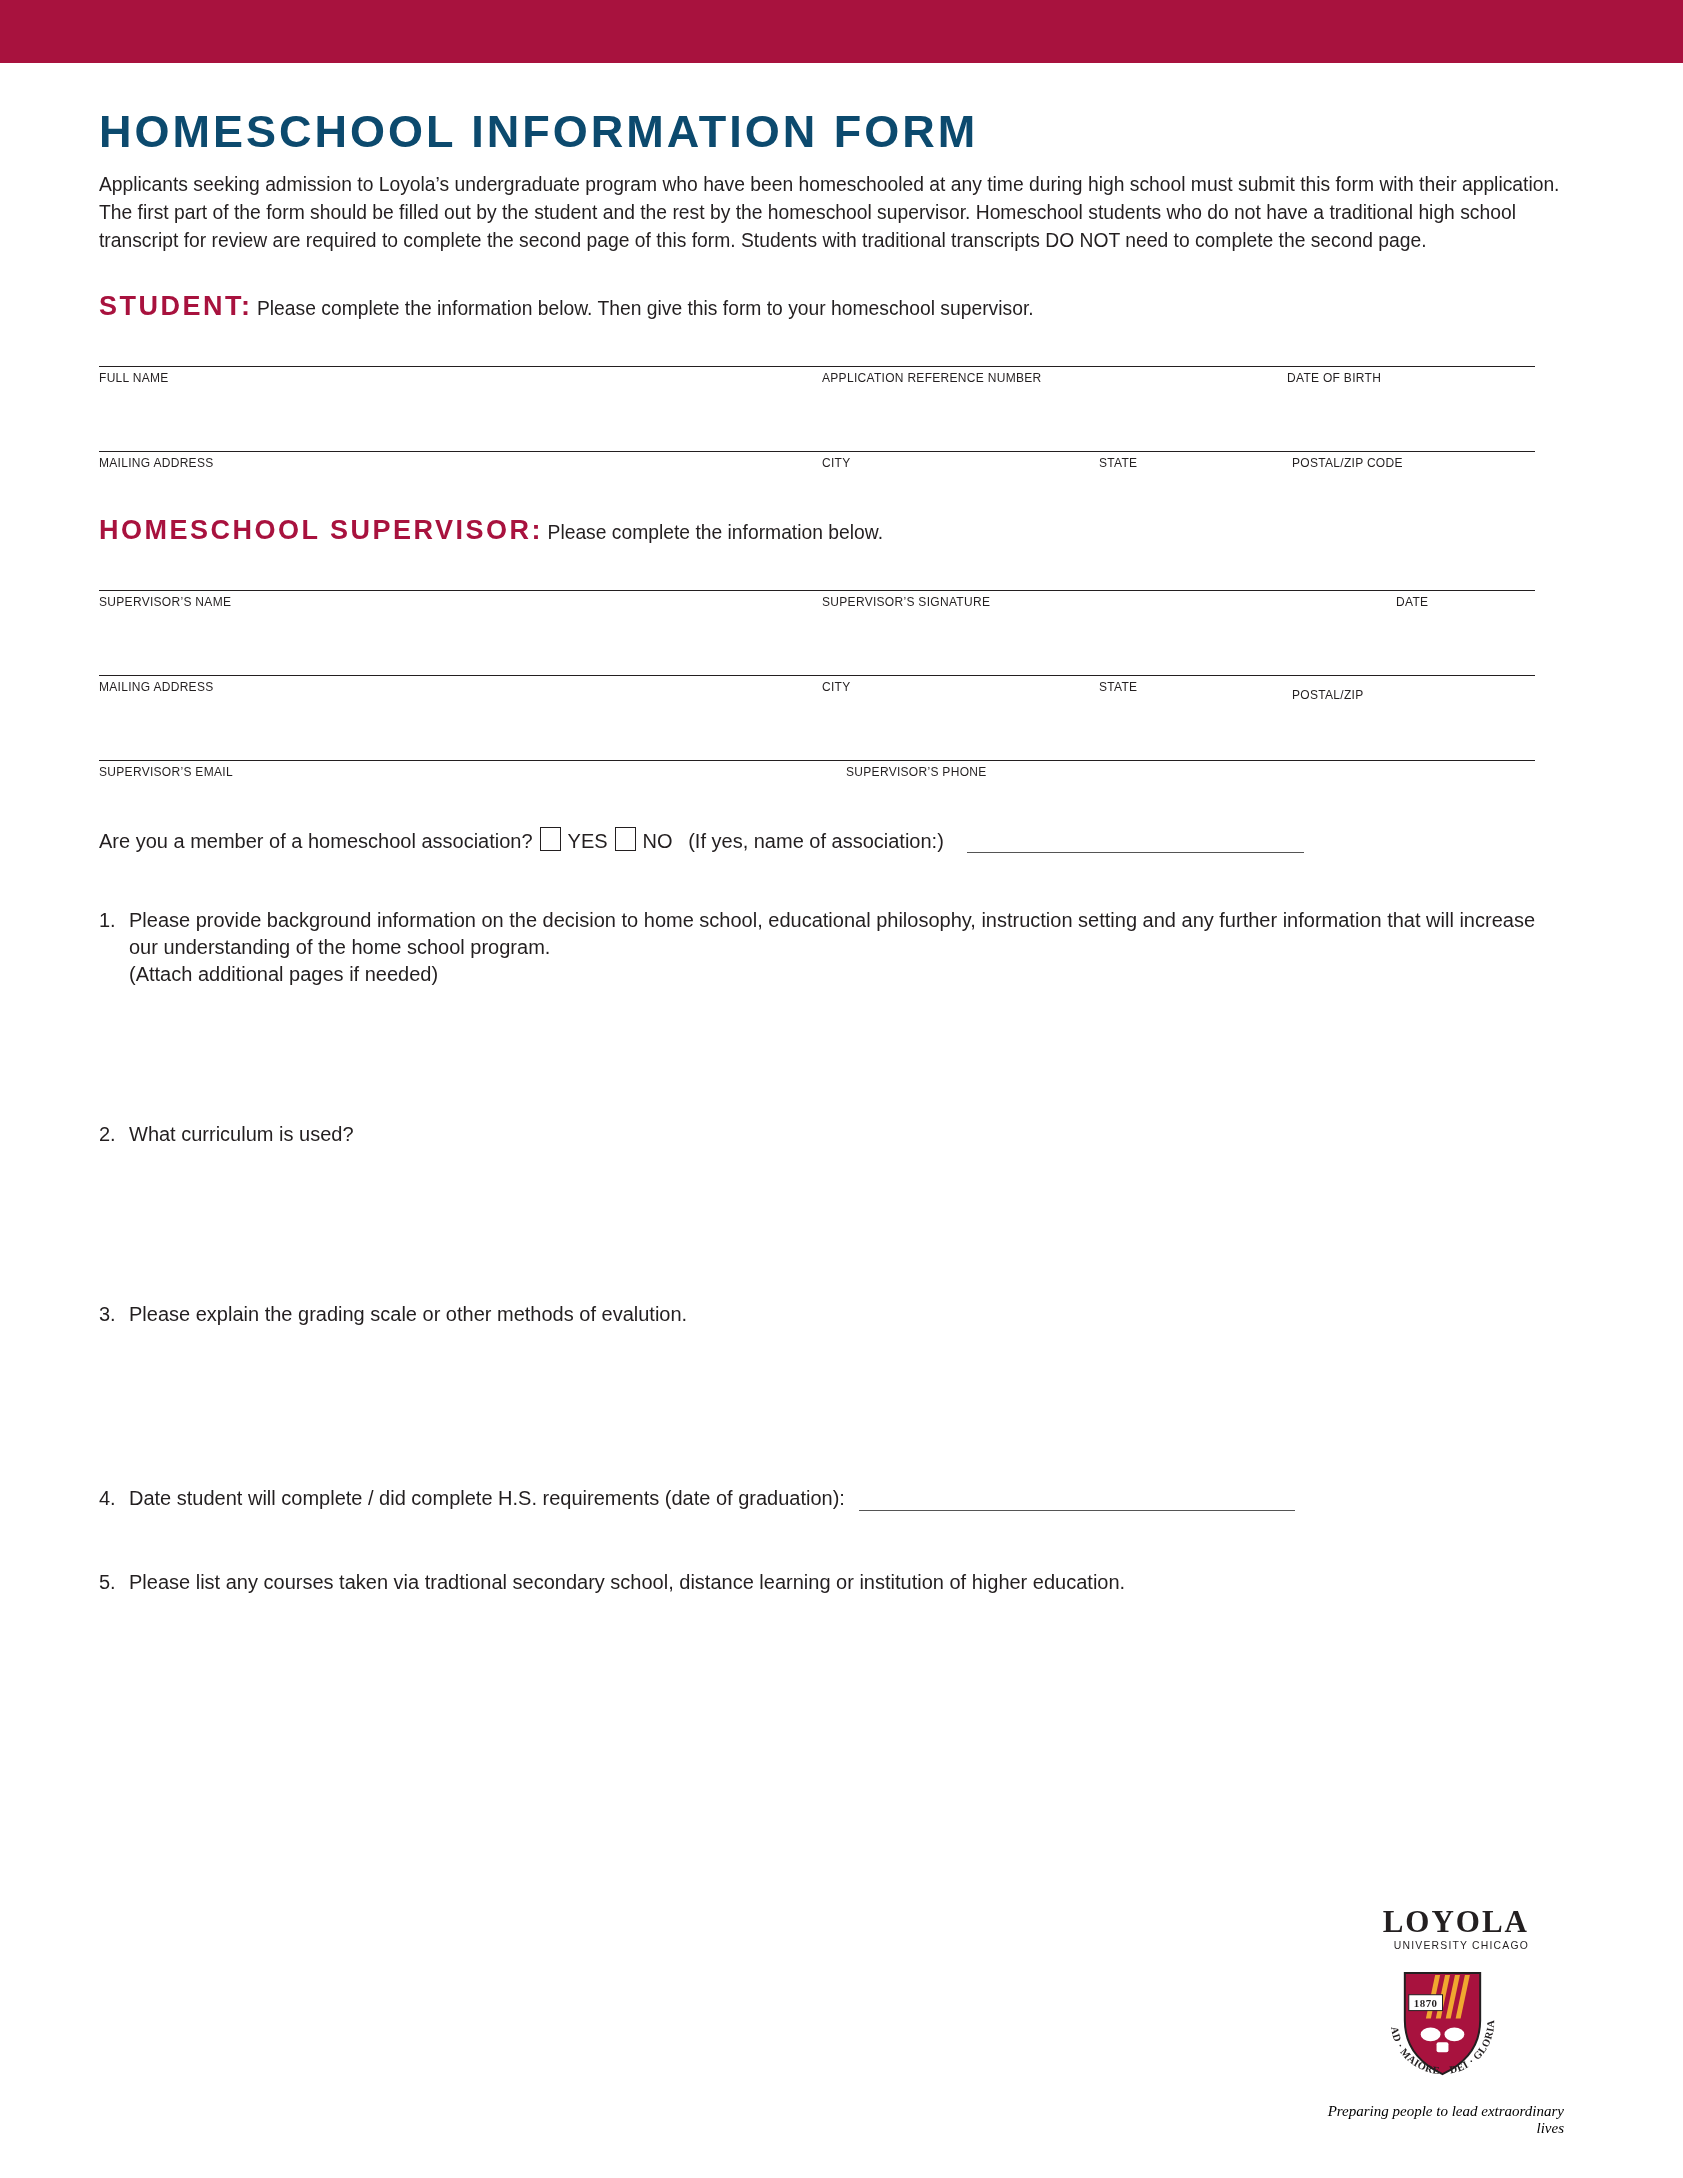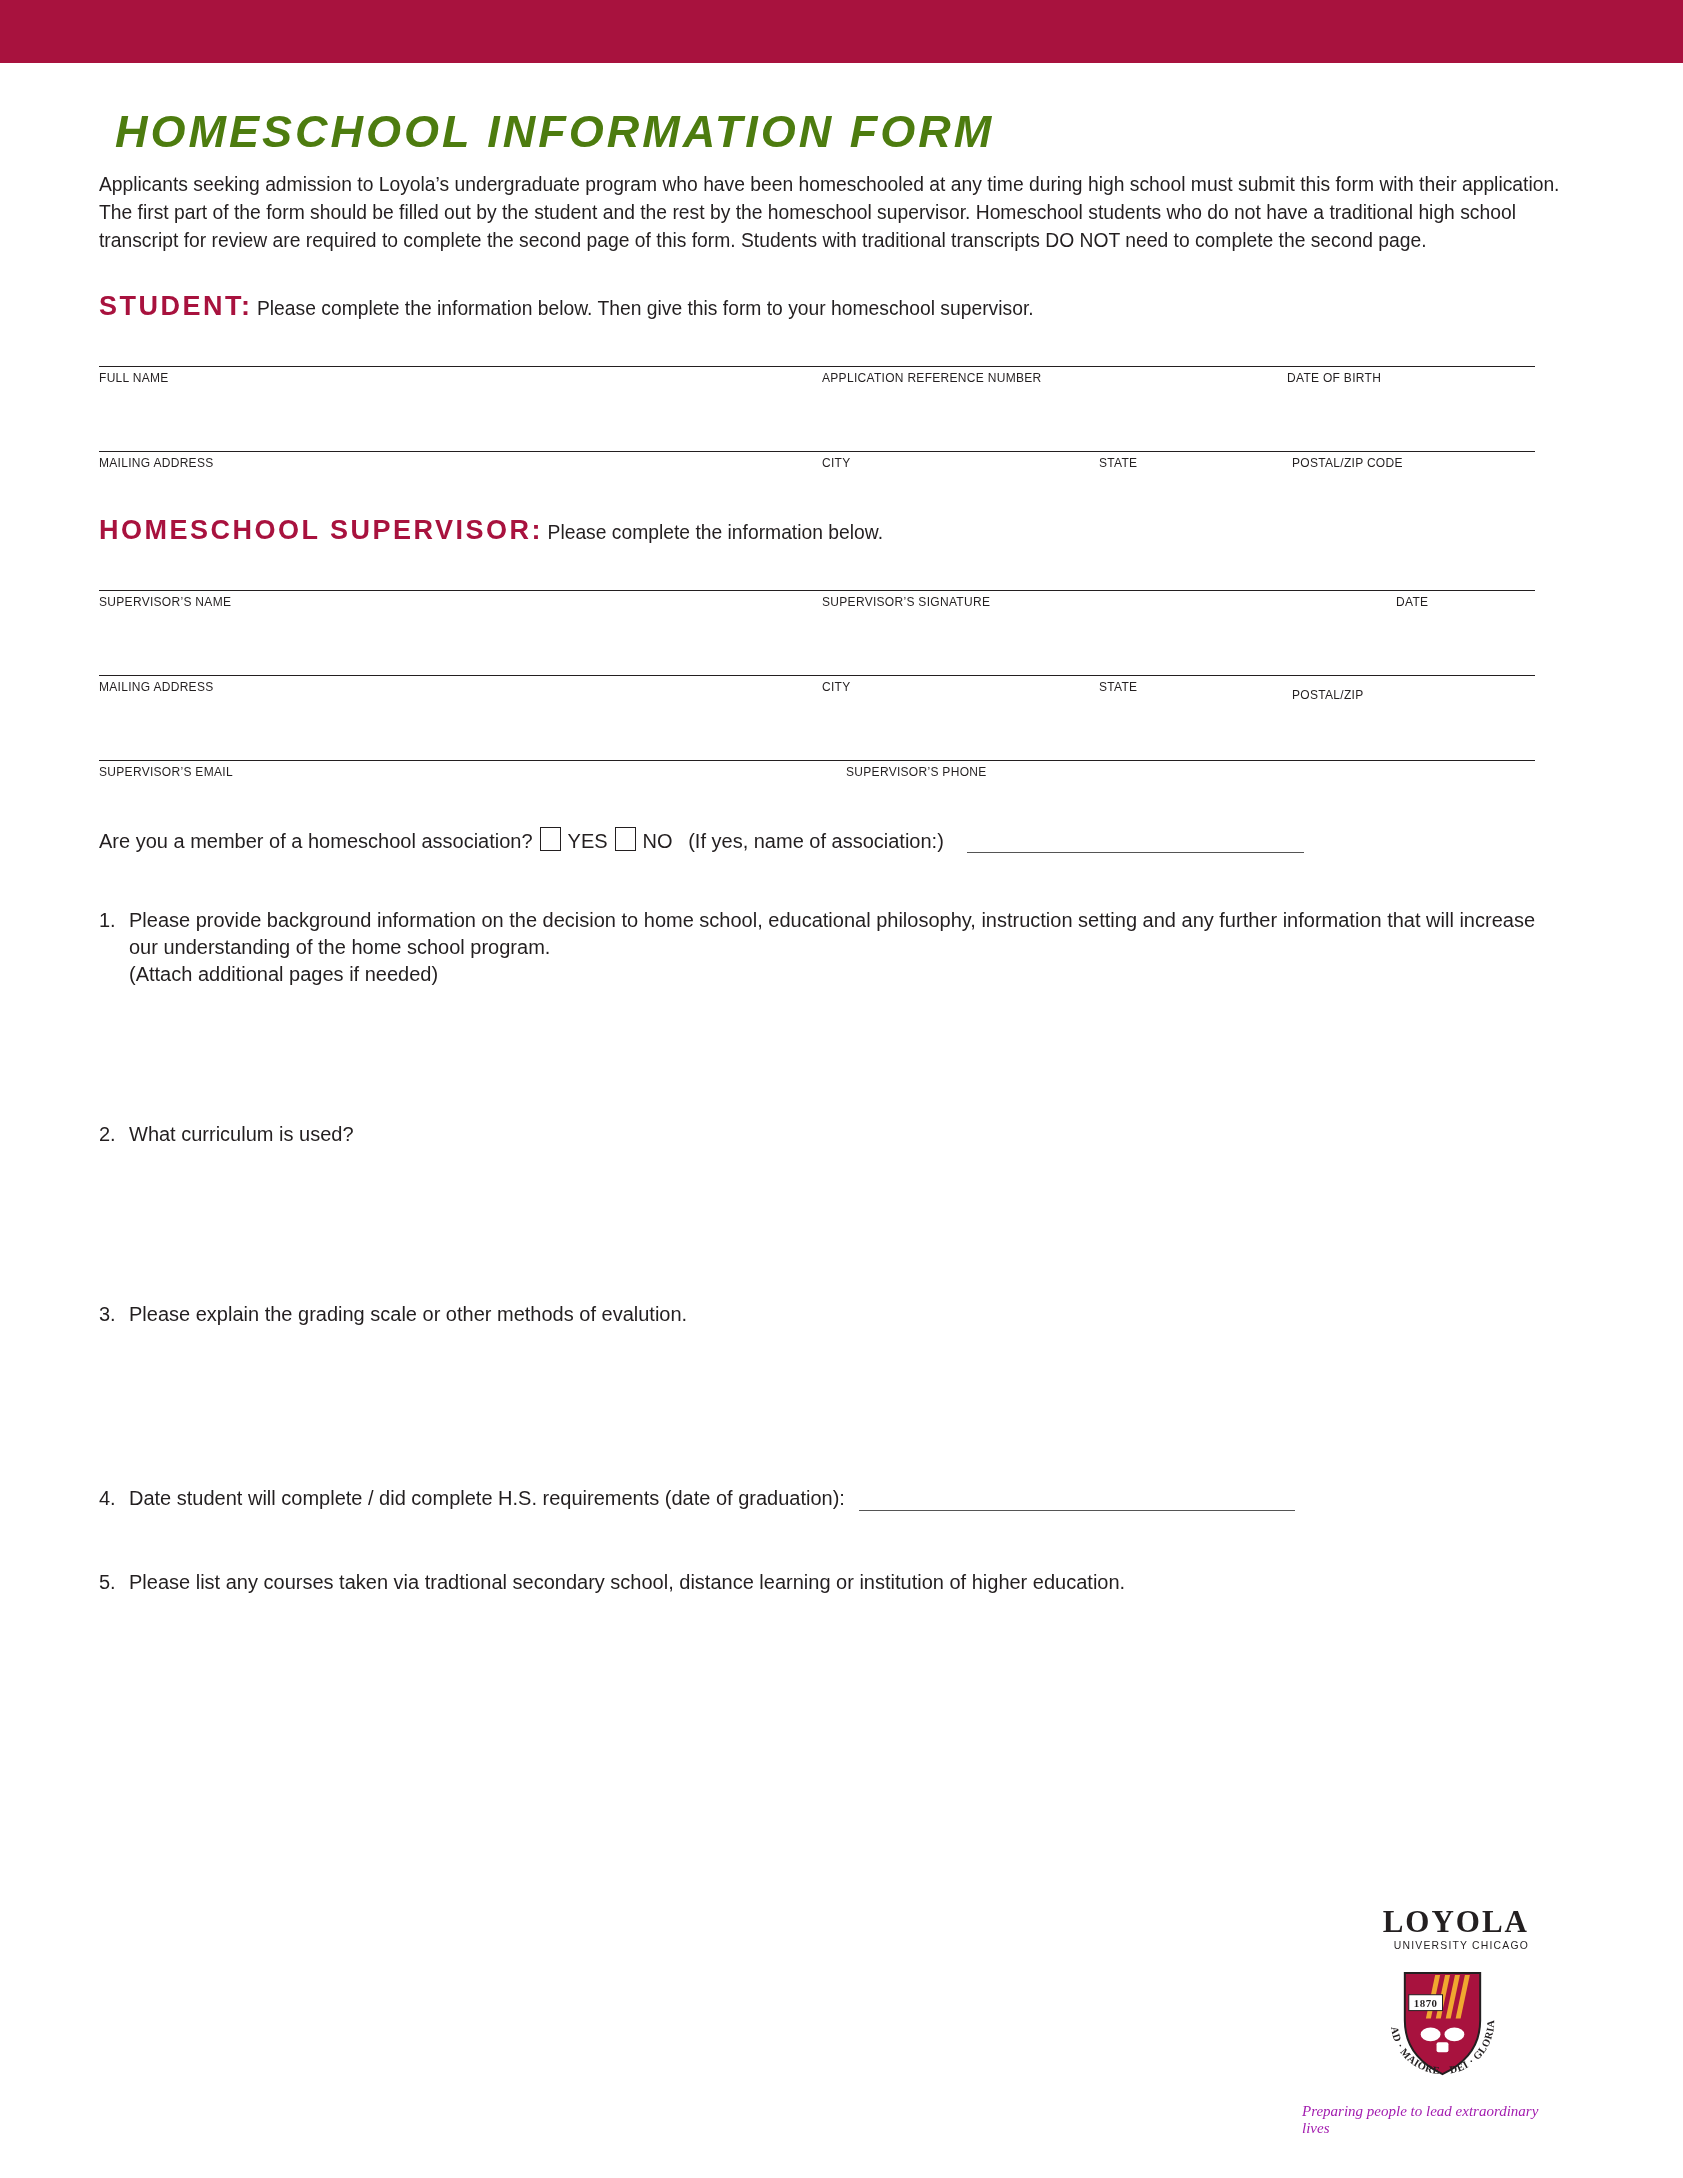--- a/index.html
+++ b/index.html
@@ -34,24 +34,23 @@
     top: 107px;
     left: 99px;
     width: 1465px;
   }
 
   h1.form-title {
     font-family: "Liberation Sans", sans-serif;
     font-size: 45px;
     letter-spacing: 3px;
     font-weight: bold;
-    color: #4d7c0f;
-    margin: 0 0 14px 16px;
+    color: #0c4a6e;
+    margin: 0 0 14px 0;
     line-height: 1.1;
-    font-style: italic;
   }
 
   p.intro {
     font-size: 19.3px;
     line-height: 1.47;
     margin: 0 0 34px 0;
     width: 1465px;
     color: #231f20;
   }
 
@@ -185,25 +184,25 @@
     font-size: 10.5px;
     font-weight: bold;
     fill: #231f20;
     letter-spacing: 0.5px;
   }
   .tagline {
     position: absolute;
     left: 1302px;
     top: 2103px;
     width: 262px;
-    text-align: left;
+    text-align: right;
     font-family: "Liberation Serif", serif;
     font-style: italic;
     font-size: 15px;
-    color: #a21caf;
+    color: #000000;
   }
 </style>
 </head>
 <body>
 
 <div class="page">
 
   <div class="top-bar"></div>
 
   <div class="content">

